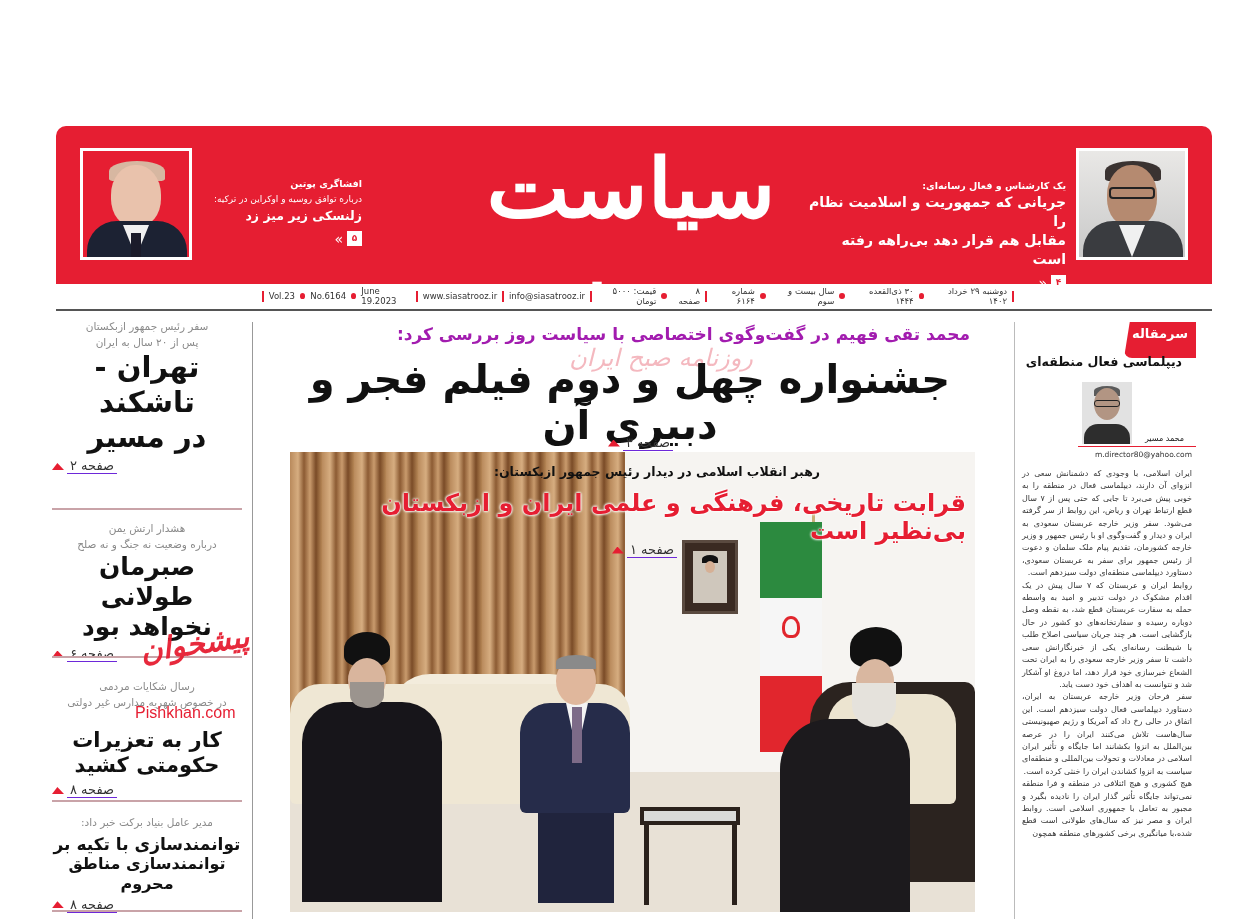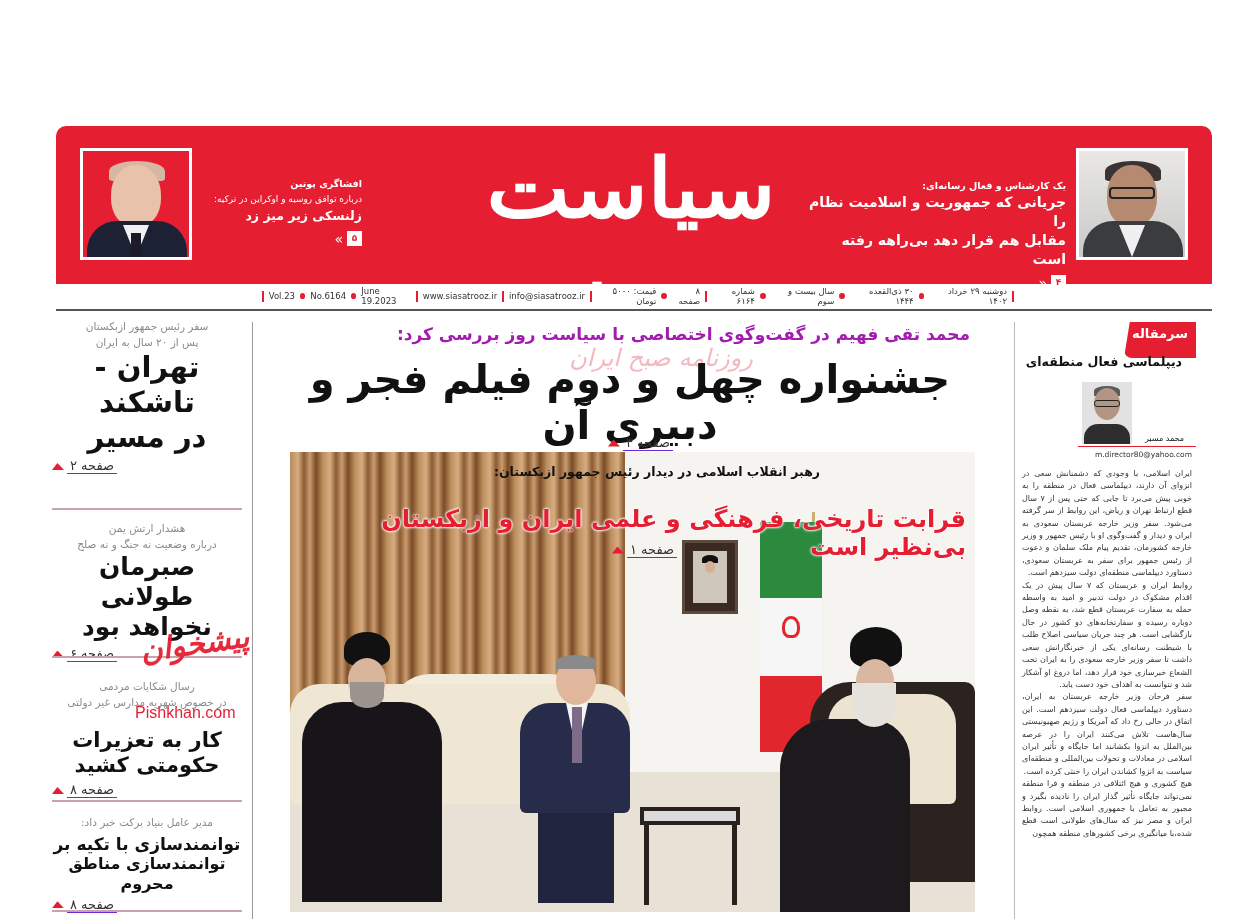--- a/index.html
+++ b/index.html
@@ -119,21 +119,21 @@
   .p2 .p-body { left: 10px; top: 46px; width: 110px; height: 110px; background: #262c4a; border-radius: 30px 30px 6px 6px; }
   .p2 .shirtp { position: absolute; left: 56px; top: 46px; width: 22px; height: 50px; background: #f4f4f4; clip-path: polygon(0 0,100% 0,50% 100%); }
   .p2 .tiep { position: absolute; left: 62px; top: 50px; width: 10px; height: 56px; background: #7d6b88; }
   .p2 .legs { position: absolute; left: 28px; top: 150px; width: 76px; height: 96px; background: #20243d; }
   .p3 .turban { left: 90px; top: 0; width: 52px; height: 40px; background: #111; border-radius: 50% 50% 30% 30%; position: absolute; }
   .p3 .p-head { left: 96px; top: 32px; width: 38px; height: 44px; background: #d9b7a0; }
   .p3 .beard { position: absolute; left: 92px; top: 56px; width: 44px; height: 44px; background: #e5e2dc; border-radius: 0 0 50% 50%; }
   .p3 .p-body { left: 20px; top: 92px; width: 130px; height: 193px; background: #1c1a1d; border-radius: 50px 40px 0 0; }
 
   .photo-kicker { position: absolute; left: 300px; top: 464px; width: 520px; text-align: right; direction: rtl; font-size: 12.5px; font-weight: bold; color: #111; }
-  .photo-head { position: absolute; left: 296px; top: 489px; width: 670px; text-align: right; direction: rtl; font-size: 24px; font-weight: bold; color: #e61e32; text-shadow: 0 0 3px #fff, 0 0 3px #fff, 0 0 2px #fff; letter-spacing: -0.5px; margin-top: 16px; }
+  .photo-head { position: absolute; left: 296px; top: 489px; width: 670px; text-align: right; direction: rtl; font-size: 24px; font-weight: bold; color: #e61e32; text-shadow: 0 0 3px #fff, 0 0 3px #fff, 0 0 2px #fff; letter-spacing: -0.5px; }
   .photo-pageref { position: absolute; left: 612px; top: 538px; }
 
   .vrule-right { position: absolute; left: 1014px; top: 322px; width: 1px; height: 597px; background: #bbb; }
 
   
   .editorial { position: absolute; left: 1020px; top: 322px; width: 176px; direction: rtl; }
   .ed-tag { position: absolute; right: 0; top: 0; width: 72px; height: 36px; background: #e61e32; color: #fff; font-size: 13px; font-weight: bold; line-height: 24px; text-align: center; border-radius: 0 0 0 8px; clip-path: polygon(8% 0, 100% 0, 100% 100%, 0 100%); }
   .ed-title { position: absolute; right: 14px; top: 32px; width: 170px; text-align: right; font-size: 12.5px; font-weight: bold; color: #111; }
   .ed-photo { position: absolute; left: 62px; top: 60px; width: 50px; height: 62px; background: #e2e2e2; overflow: hidden; }
   .ed-photo .f { position: absolute; left: 12px; top: 6px; width: 26px; height: 32px; background: #b29583; border-radius: 50%; }

